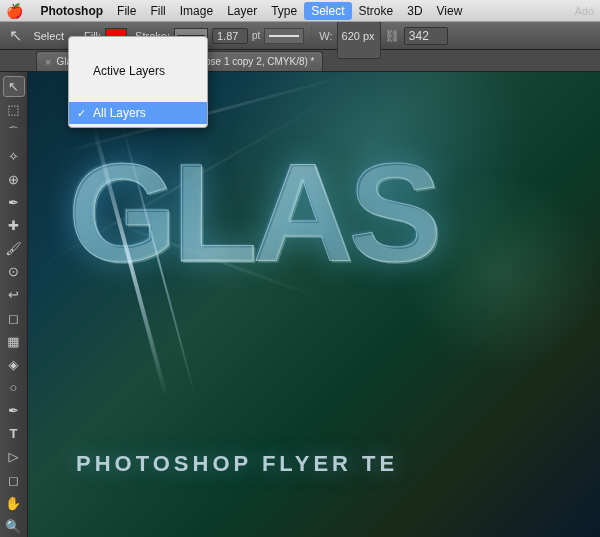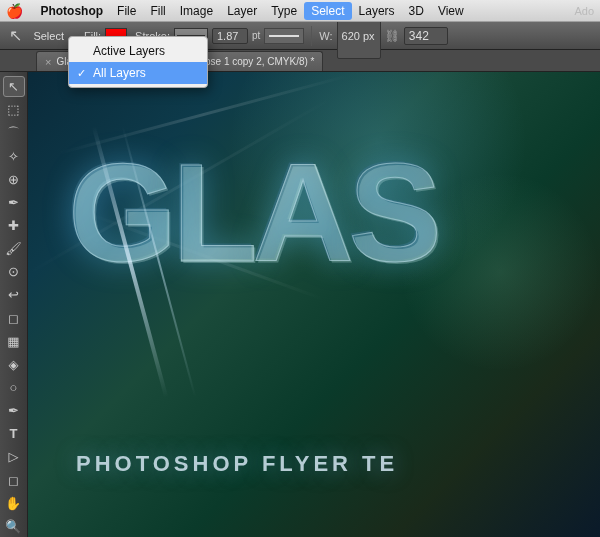--- a/index.html
+++ b/index.html
@@ -79,20 +79,21 @@
       min-width: 140px;
       padding: 3px 0;
     }
     .dropdown-item {
       padding: 4px 14px 4px 24px;
       font-size: 12px;
       color: #111;
       cursor: pointer;
       position: relative;
       white-space: nowrap;
+      margin-top: 20px;
     }
     .dropdown-item:hover, .dropdown-item.highlighted {
       background: #5a9cf7;
       color: white;
     }
     .dropdown-item .checkmark {
       position: absolute;
       left: 8px;
       top: 50%;
       transform: translateY(-50%);
@@ -341,21 +342,21 @@
 
 <div id="menu-bar">
   <span class="apple-logo">🍎</span>
   <span class="menu-item bold">Photoshop</span>
   <span class="menu-item">File</span>
   <span class="menu-item">Fill</span>
   <span class="menu-item">Image</span>
   <span class="menu-item">Layer</span>
   <span class="menu-item">Type</span>
   <span class="menu-item active-highlight">Select</span>
-  <span class="menu-item">Layers</span>
+  <span class="menu-item">Stroke</span>
   <span class="menu-item">3D</span>
   <span class="menu-item">View</span>
   <span class="ado-text">Ado</span>
 </div>
 
 <div id="app-toolbar">
   <span class="toolbar-arrow">↖</span>
   <span class="toolbar-label">Select</span>
 
   <div class="select-dropdown">

